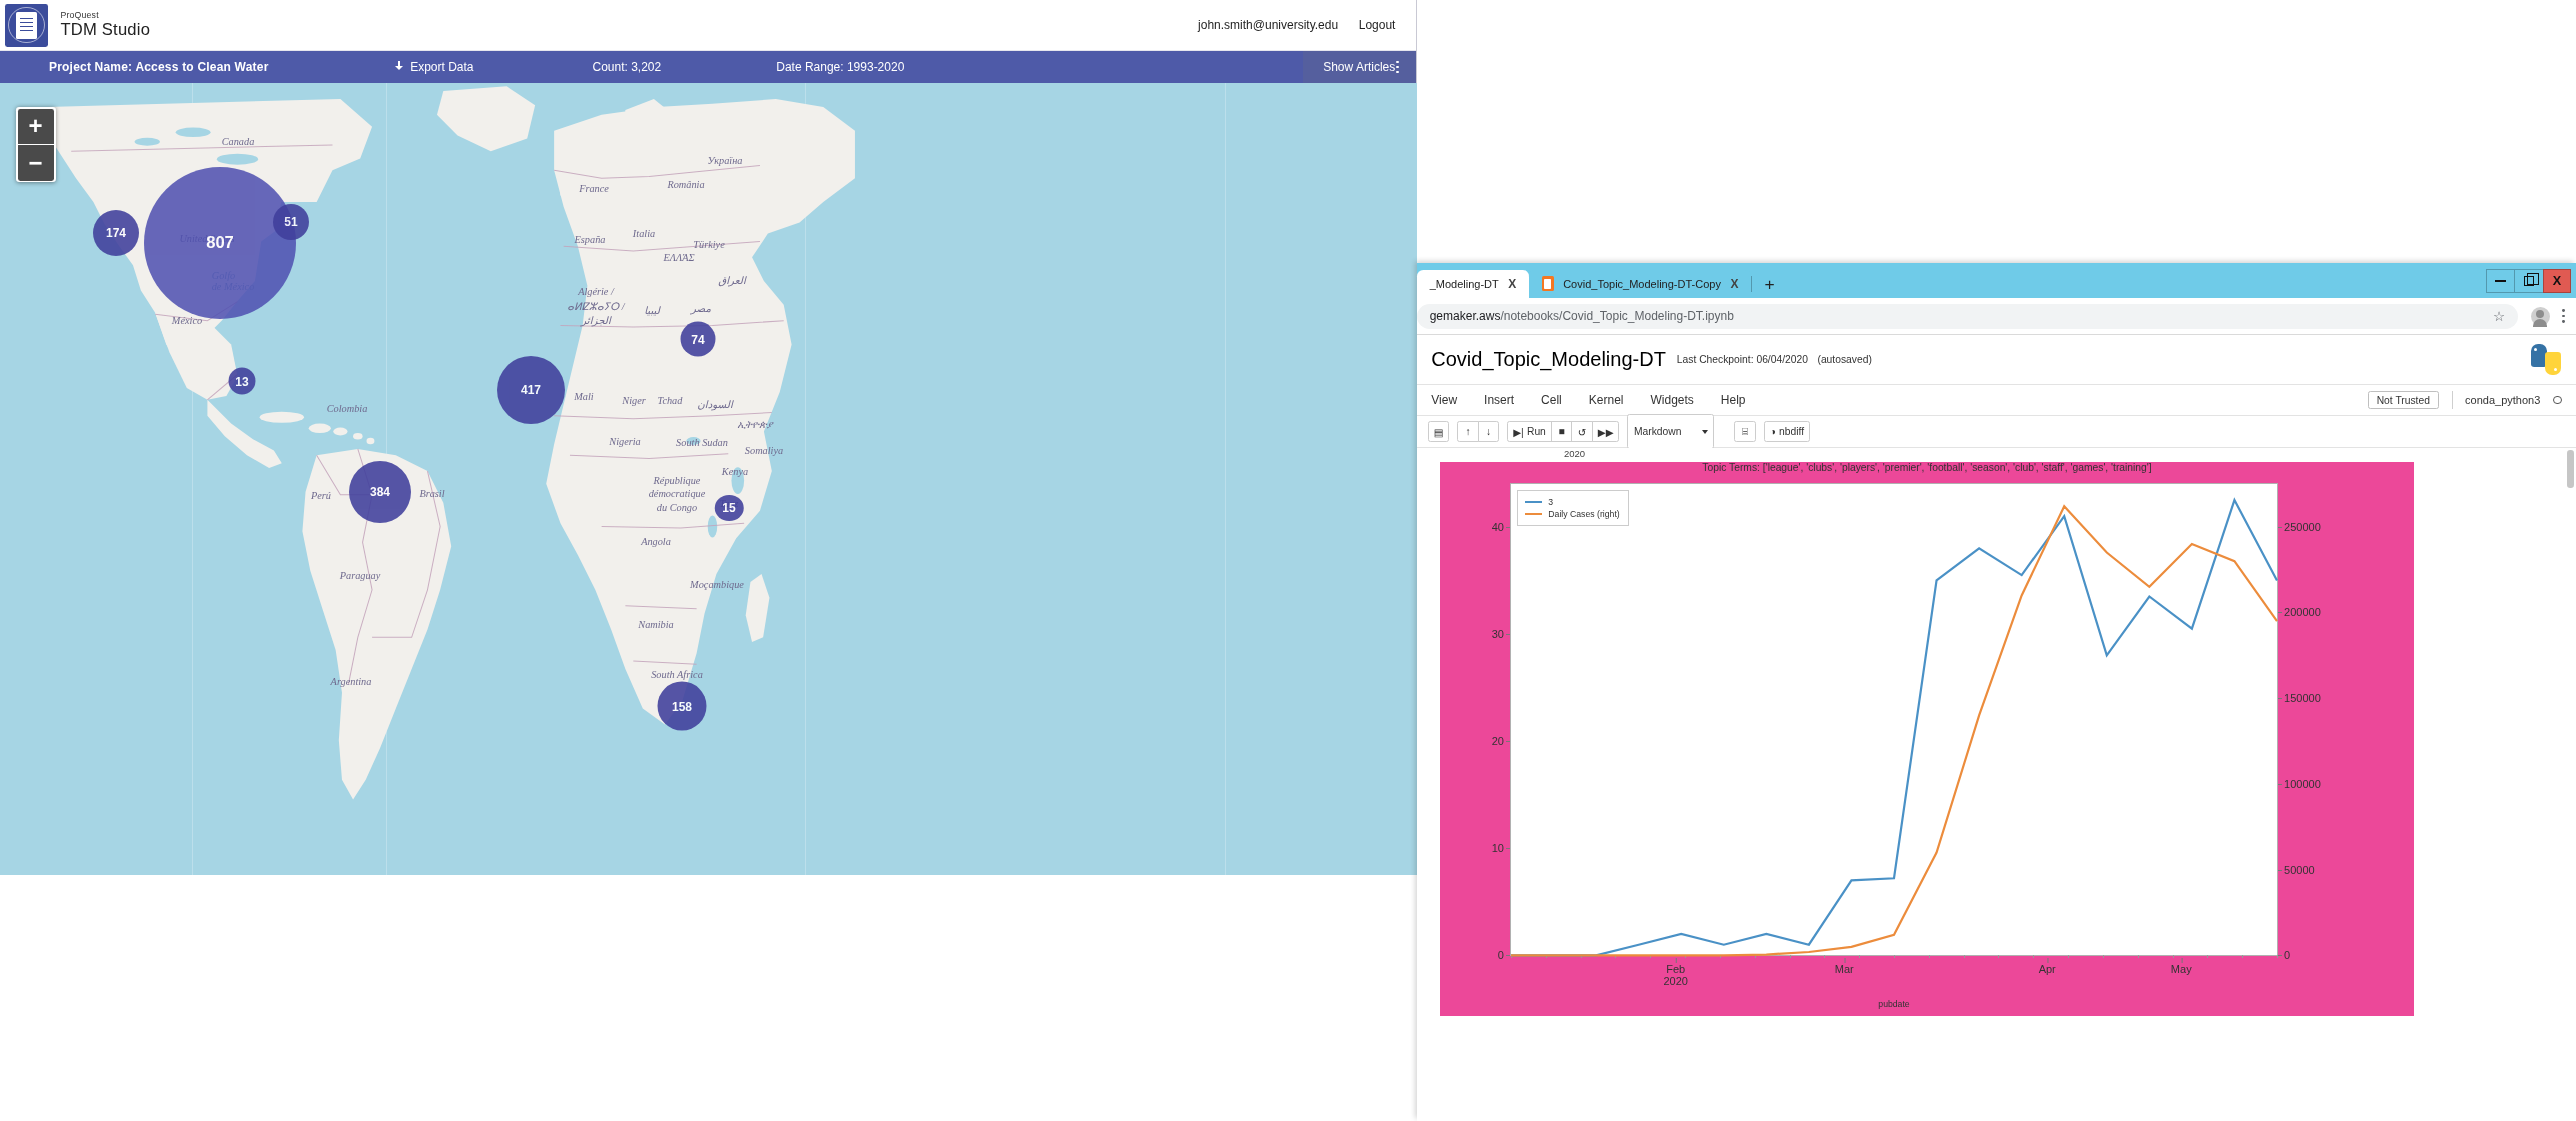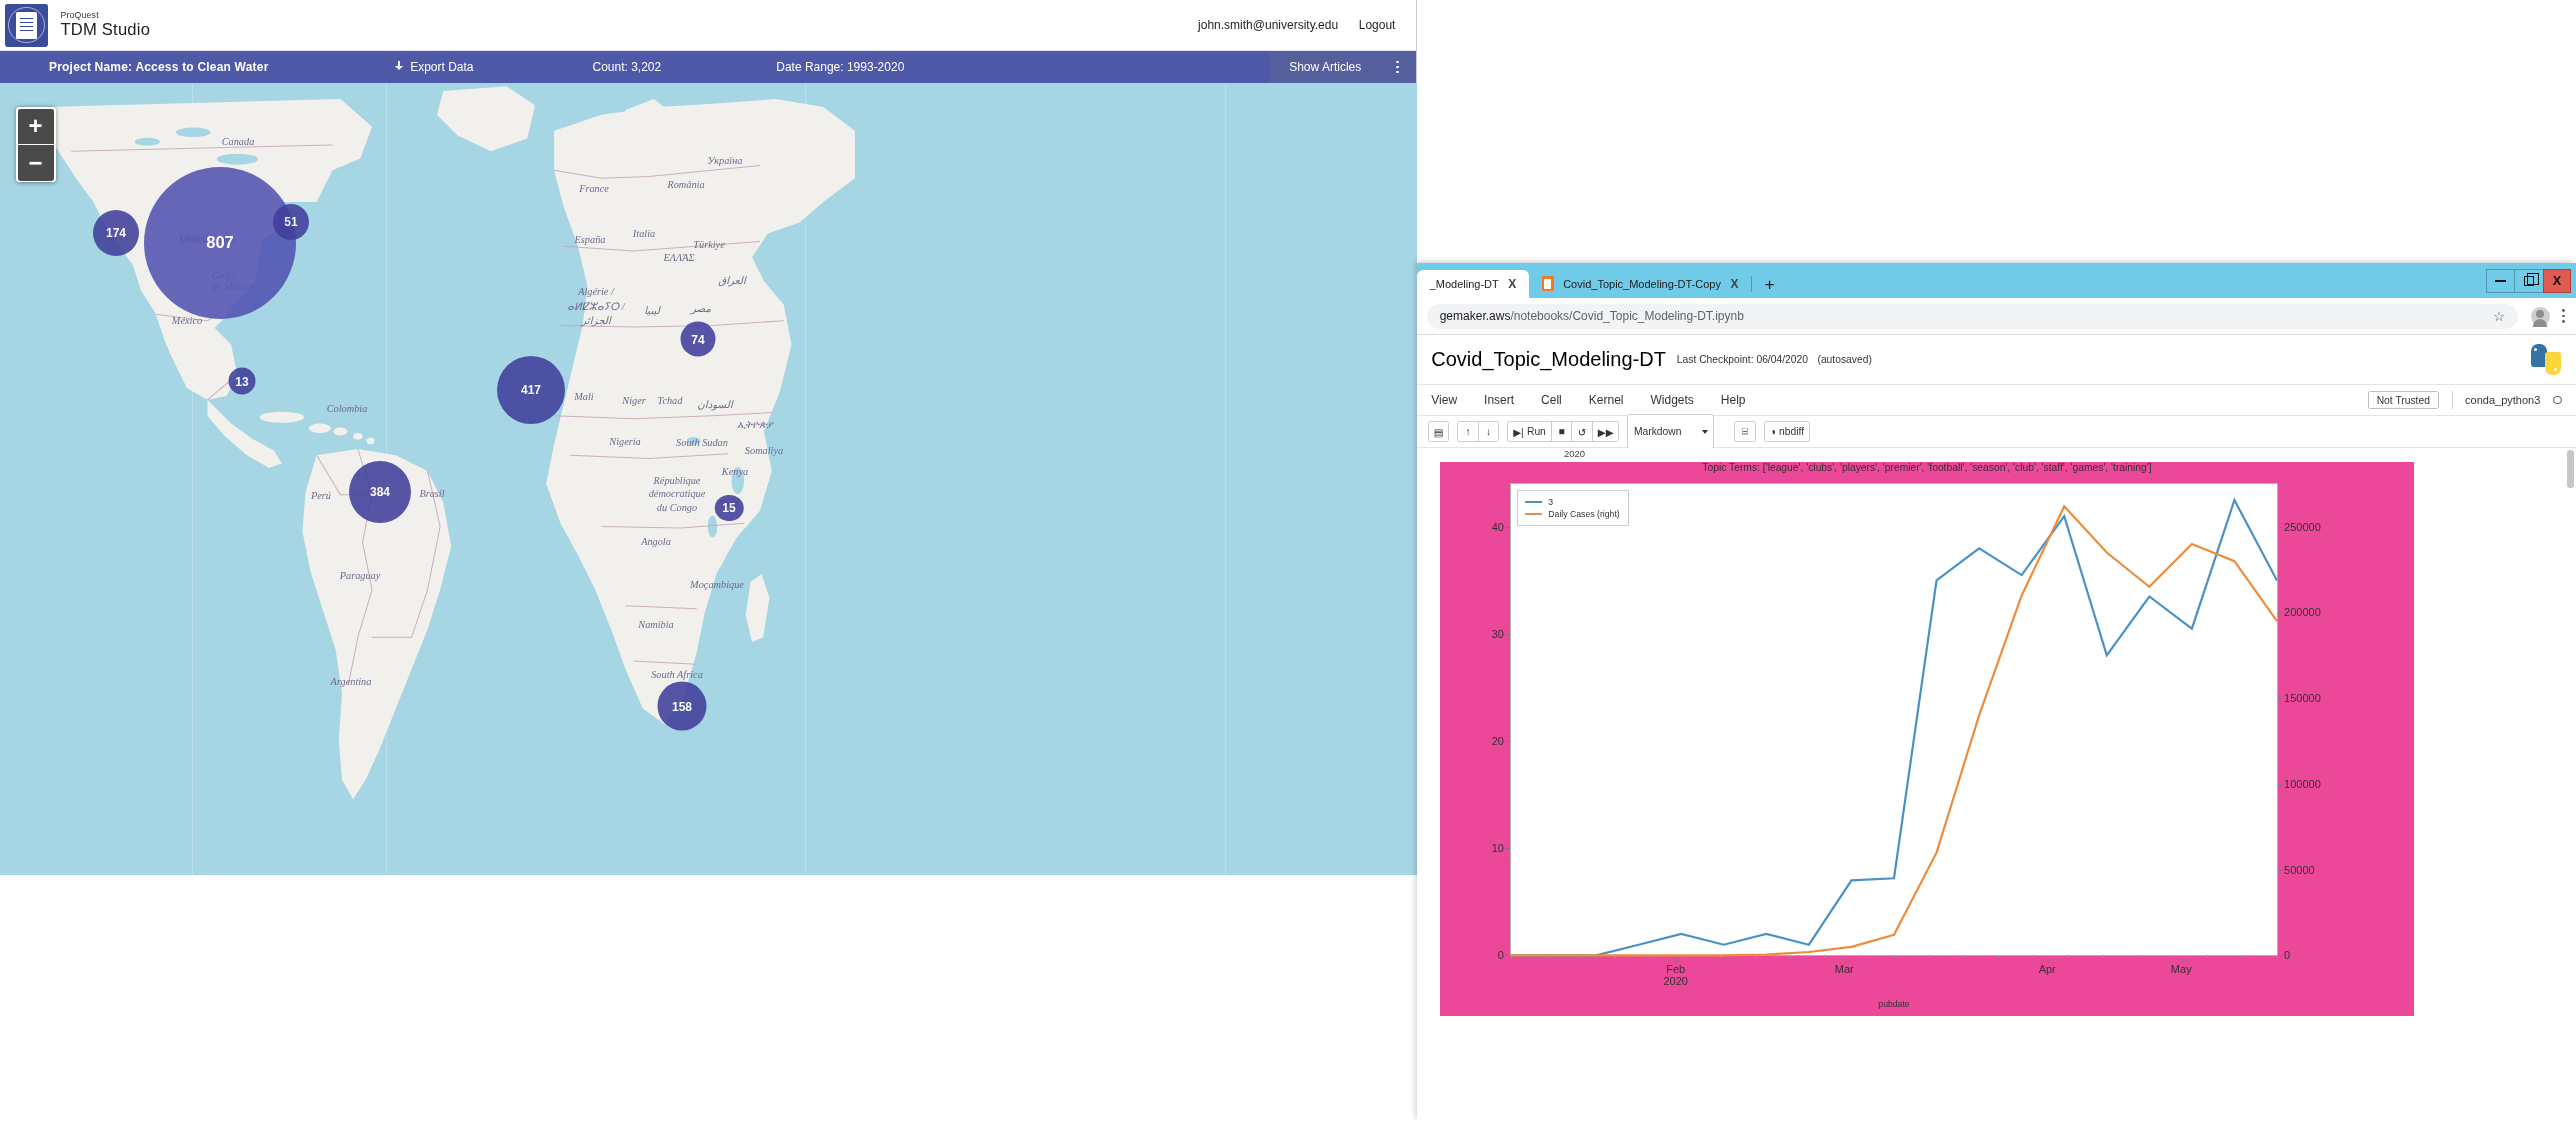--- a/index.html
+++ b/index.html
@@ -70,21 +70,21 @@
   }
   .sb-export .dl-ico::after{
     content:""; position:absolute; left:1.2px; top:4.8px;
     border-left:4px solid transparent; border-right:4px solid transparent;
     border-top:4.8px solid #fff;
   }
   .sb-count { margin-left: 119px; }
   .sb-daterange { margin-left: 115px; }
   .sb-showarticles {
     margin-left:auto; height:32px; background:#555f9e;
-    display:flex; align-items:center; gap:35px; padding: 0 17.4px 0 20.6px;
+    display:flex; align-items:center; gap:1px; padding: 0 17.4px 0 20.6px;
     cursor:pointer;
   }
   .kebab { display:flex; flex-direction:column; gap:2.4px; }
   .kebab i { display:block; width:2.4px; height:2.4px; background:#fff; border-radius:50%; }
 
   
   .map-wrap {
     position:relative; width: 1417px; height: 792px;
     background: #a9d6e5;
     overflow:hidden;
@@ -183,21 +183,21 @@
   .wctl .restore-g::before{content:"";position:absolute;left:2.4px;top:-4px;width:10.3px;height:10.3px;border:1.6px solid #111;}
   .wctl .min-g{ width:11px; height:2.4px; background:#111; }
 
   .bw-urlbar {
     height: 37px; background:#fff; display:flex; align-items:center;
     border-bottom:0.8px solid #dadada; padding: 0 11px 0 0;
   }
   .url-field {
     flex:1; height: 25px; background:#f1f3f4; border-radius:12.7px;
     display:flex; align-items:center; padding: 0 12.7px;
-    font-size: 12px; color:#5f6368; margin-left: 10px;
+    font-size: 12px; color:#5f6368; margin-left: 0px;
     overflow:hidden; white-space:nowrap;
   }
   .url-field .host { color:#202124; }
   .url-star { margin-left:auto; font-size:13.5px; color:#5f6368; }
   .bw-avatar {
     width:19px;height:19px;border-radius:50%;background:#cfcfcf;margin-left:12.7px;position:relative;flex:0 0 auto;
   }
   .bw-avatar::before{content:"";position:absolute;left:5.5px;top:3.2px;width:8px;height:8px;border-radius:50%;background:#8d8d8d;}
   .bw-avatar::after{content:"";position:absolute;left:2.4px;top:12px;width:14.3px;height:8px;border-radius:7.1px 7.1px 0 0;background:#8d8d8d;}
   .bw-kebab { display:flex;flex-direction:column;gap:2.4px; margin-left:12.7px; cursor:pointer;}

